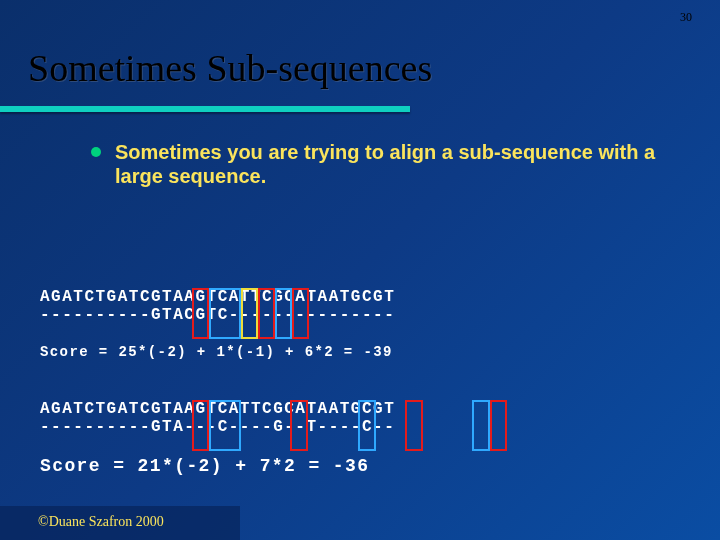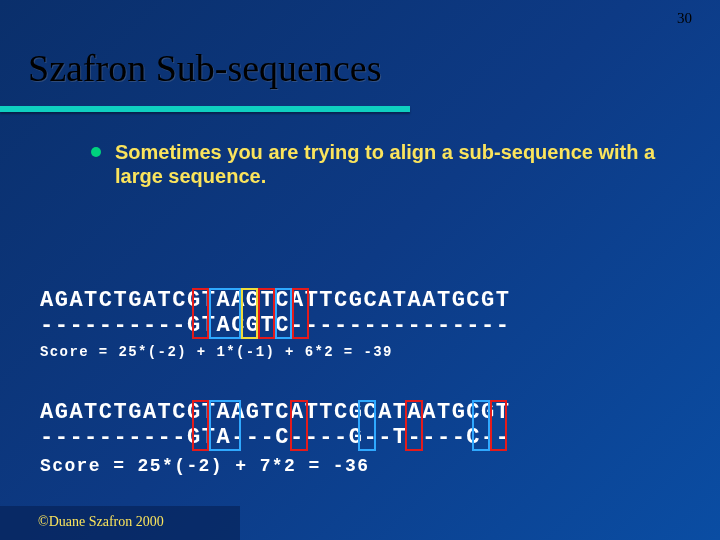--- a/index.html
+++ b/index.html
@@ -8,21 +8,21 @@
     background: linear-gradient(135deg, #0a2f6b 0%, #0d3a85 50%, #0a4da3 100%);
     color: #fff;
     font-family: "Times New Roman", Times, serif;
     position: relative;
   }
   .slide-number {
     position: absolute;
     top: 10px;
     right: 28px;
     color: #000;
-    font-size: 15px;
+    font-size: 12px;
     font-family: "Times New Roman", serif;
   }
   .title {
     position: absolute;
     top: 46px;
     left: 28px;
     color: #000;
     font-size: 38px;
     font-family: "Times New Roman", serif;
     font-weight: normal;
@@ -58,21 +58,21 @@
     width: 10px;
     height: 10px;
     background: #00d37e;
     border-radius: 50%;
   }
   .seq-block {
     position: absolute;
     left: 40px;
     font-family: "Courier New", Courier, monospace;
     font-weight: bold;
-    font-size: 22px;
+    font-size: 16px;
     color: #fff;
     white-space: pre;
     letter-spacing: 1.5px;
   }
   .seq1 { top: 288px; }
   .score1 { top: 344px; font-size: 14px; letter-spacing: 1.4px; }
   .seq2 { top: 400px; }
   .score2 { top: 456px; font-size: 18px; letter-spacing: 1.4px; }
   .box {
     position: absolute;
@@ -101,41 +101,41 @@
     width: 240px;
     height: 34px;
     background: rgba(5,30,78,.55);
   }
 </style>
 </head>
 <body>
 
 <div class="slide-number">30</div>
 
-<div class="title">Szafron Sub-sequences</div>
+<div class="title">Sometimes Sub-sequences</div>
 <div class="underline"></div>
 
 <div class="bullets">
   <div class="bullet">Sometimes you are trying to align a sub-sequence with a large sequence.</div>
 </div>
 
 <div class="seq-block seq1"><span>AGATCTGATCGTAAGTCATTCGCATAATGCGT</span>
 <span>----------GTACGTC---------------</span></div>
 <div class="seq-block score1">Score = 25*(-2) + 1*(-1) + 6*2 = -39</div>
 
 <div class="box red overlay1" style="left:192px; width:17px;"></div>
 <div class="box cyan overlay1" style="left:209px; width:32px;"></div>
 <div class="box yellow overlay1" style="left:241px; width:17px;"></div>
 <div class="box red overlay1" style="left:258px; width:17px;"></div>
 <div class="box cyan overlay1" style="left:275px; width:17px;"></div>
 <div class="box red overlay1" style="left:292px; width:17px;"></div>
 
 <div class="seq-block seq2"><span>AGATCTGATCGTAAGTCATTCGCATAATGCGT</span>
 <span>----------GTA---C----G--T----C--</span></div>
-<div class="seq-block score2">Score = 25*(-2) + 7*2 = -36</div>
+<div class="seq-block score2">Score = 21*(-2) + 7*2 = -36</div>
 
 <div class="box red overlay2" style="left:192px; width:17px;"></div>
 <div class="box cyan overlay2" style="left:209px; width:32px;"></div>
 <div class="box red overlay2" style="left:290px; width:18px;"></div>
 <div class="box cyan overlay2" style="left:358px; width:18px;"></div>
 <div class="box red overlay2" style="left:405px; width:18px;"></div>
 <div class="box cyan overlay2" style="left:472px; width:18px;"></div>
 <div class="box red overlay2" style="left:490px; width:17px;"></div>
 
 <div class="footer-bar"></div>

